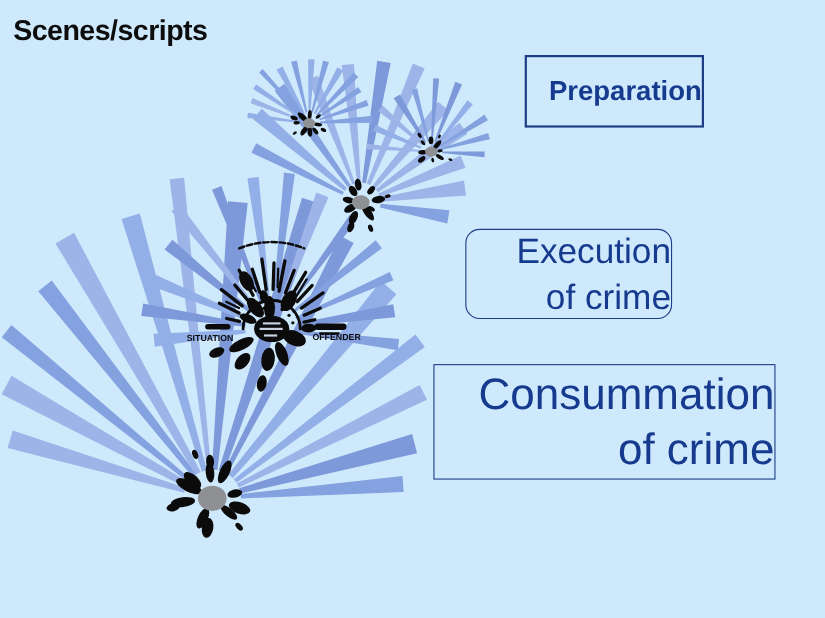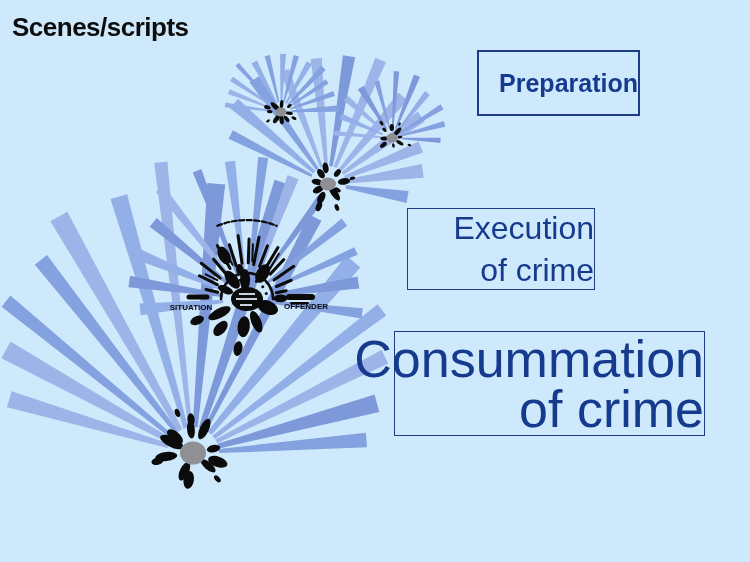--- a/index.html
+++ b/index.html
@@ -20,22 +20,22 @@
   .box{
     position:absolute;
     display:flex;flex-direction:column;align-items:flex-end;justify-content:center;
     background:var(--bg,#cfe9fc);
     border:2px solid var(--boxborder,#1d3e86);
     color:var(--boxtext,#163a8e);
     text-align:center;
   }
   .box span{display:block;white-space:nowrap;}
   .box-prep{left:477px;top:50px;width:159px;height:62px;font-size:25px;font-weight:bold;line-height:31px;}
-  .box-exec{left:407px;top:208px;width:186px;height:80px;font-size:32px;line-height:42px;border-width:1.5px;}
-  .box-cons{left:394px;top:331px;width:309px;height:103px;font-size:52px;line-height:50px;border-width:1.5px;}
+  .box-exec{left:423px;top:208px;width:186px;height:80px;font-size:32px;line-height:42px;border-width:1.5px;border-radius:13px;}
+  .box-cons{left:394px;top:331px;width:309px;height:103px;font-size:40px;line-height:50px;border-width:1.5px;}
 </style>
 </head>
 <body>
 
 <div class="page" style="--bg: #cfe9fc; --title: #0d0d0d; --boxborder: #1d3e86; --boxtext: #163a8e;">
   <svg class="diagram" id="diagram" viewBox="0 0 750 562">
       <polygon points="167.4,448.0 6.9,407.3 11.6,391.3 168.7,443.5" fill="#9cb4e8"></polygon>
       <polygon points="168.8,443.2 1.5,358.3 10.5,341.5 171.3,438.5" fill="#9cb4e8"></polygon>
       <polygon points="171.2,438.7 1.6,306.7 10.4,295.4 173.6,435.6" fill="#85a2e0"></polygon>
       <polygon points="175.2,433.9 34.8,264.8 47.0,255.1 178.6,431.2" fill="#85a2e0"></polygon>

